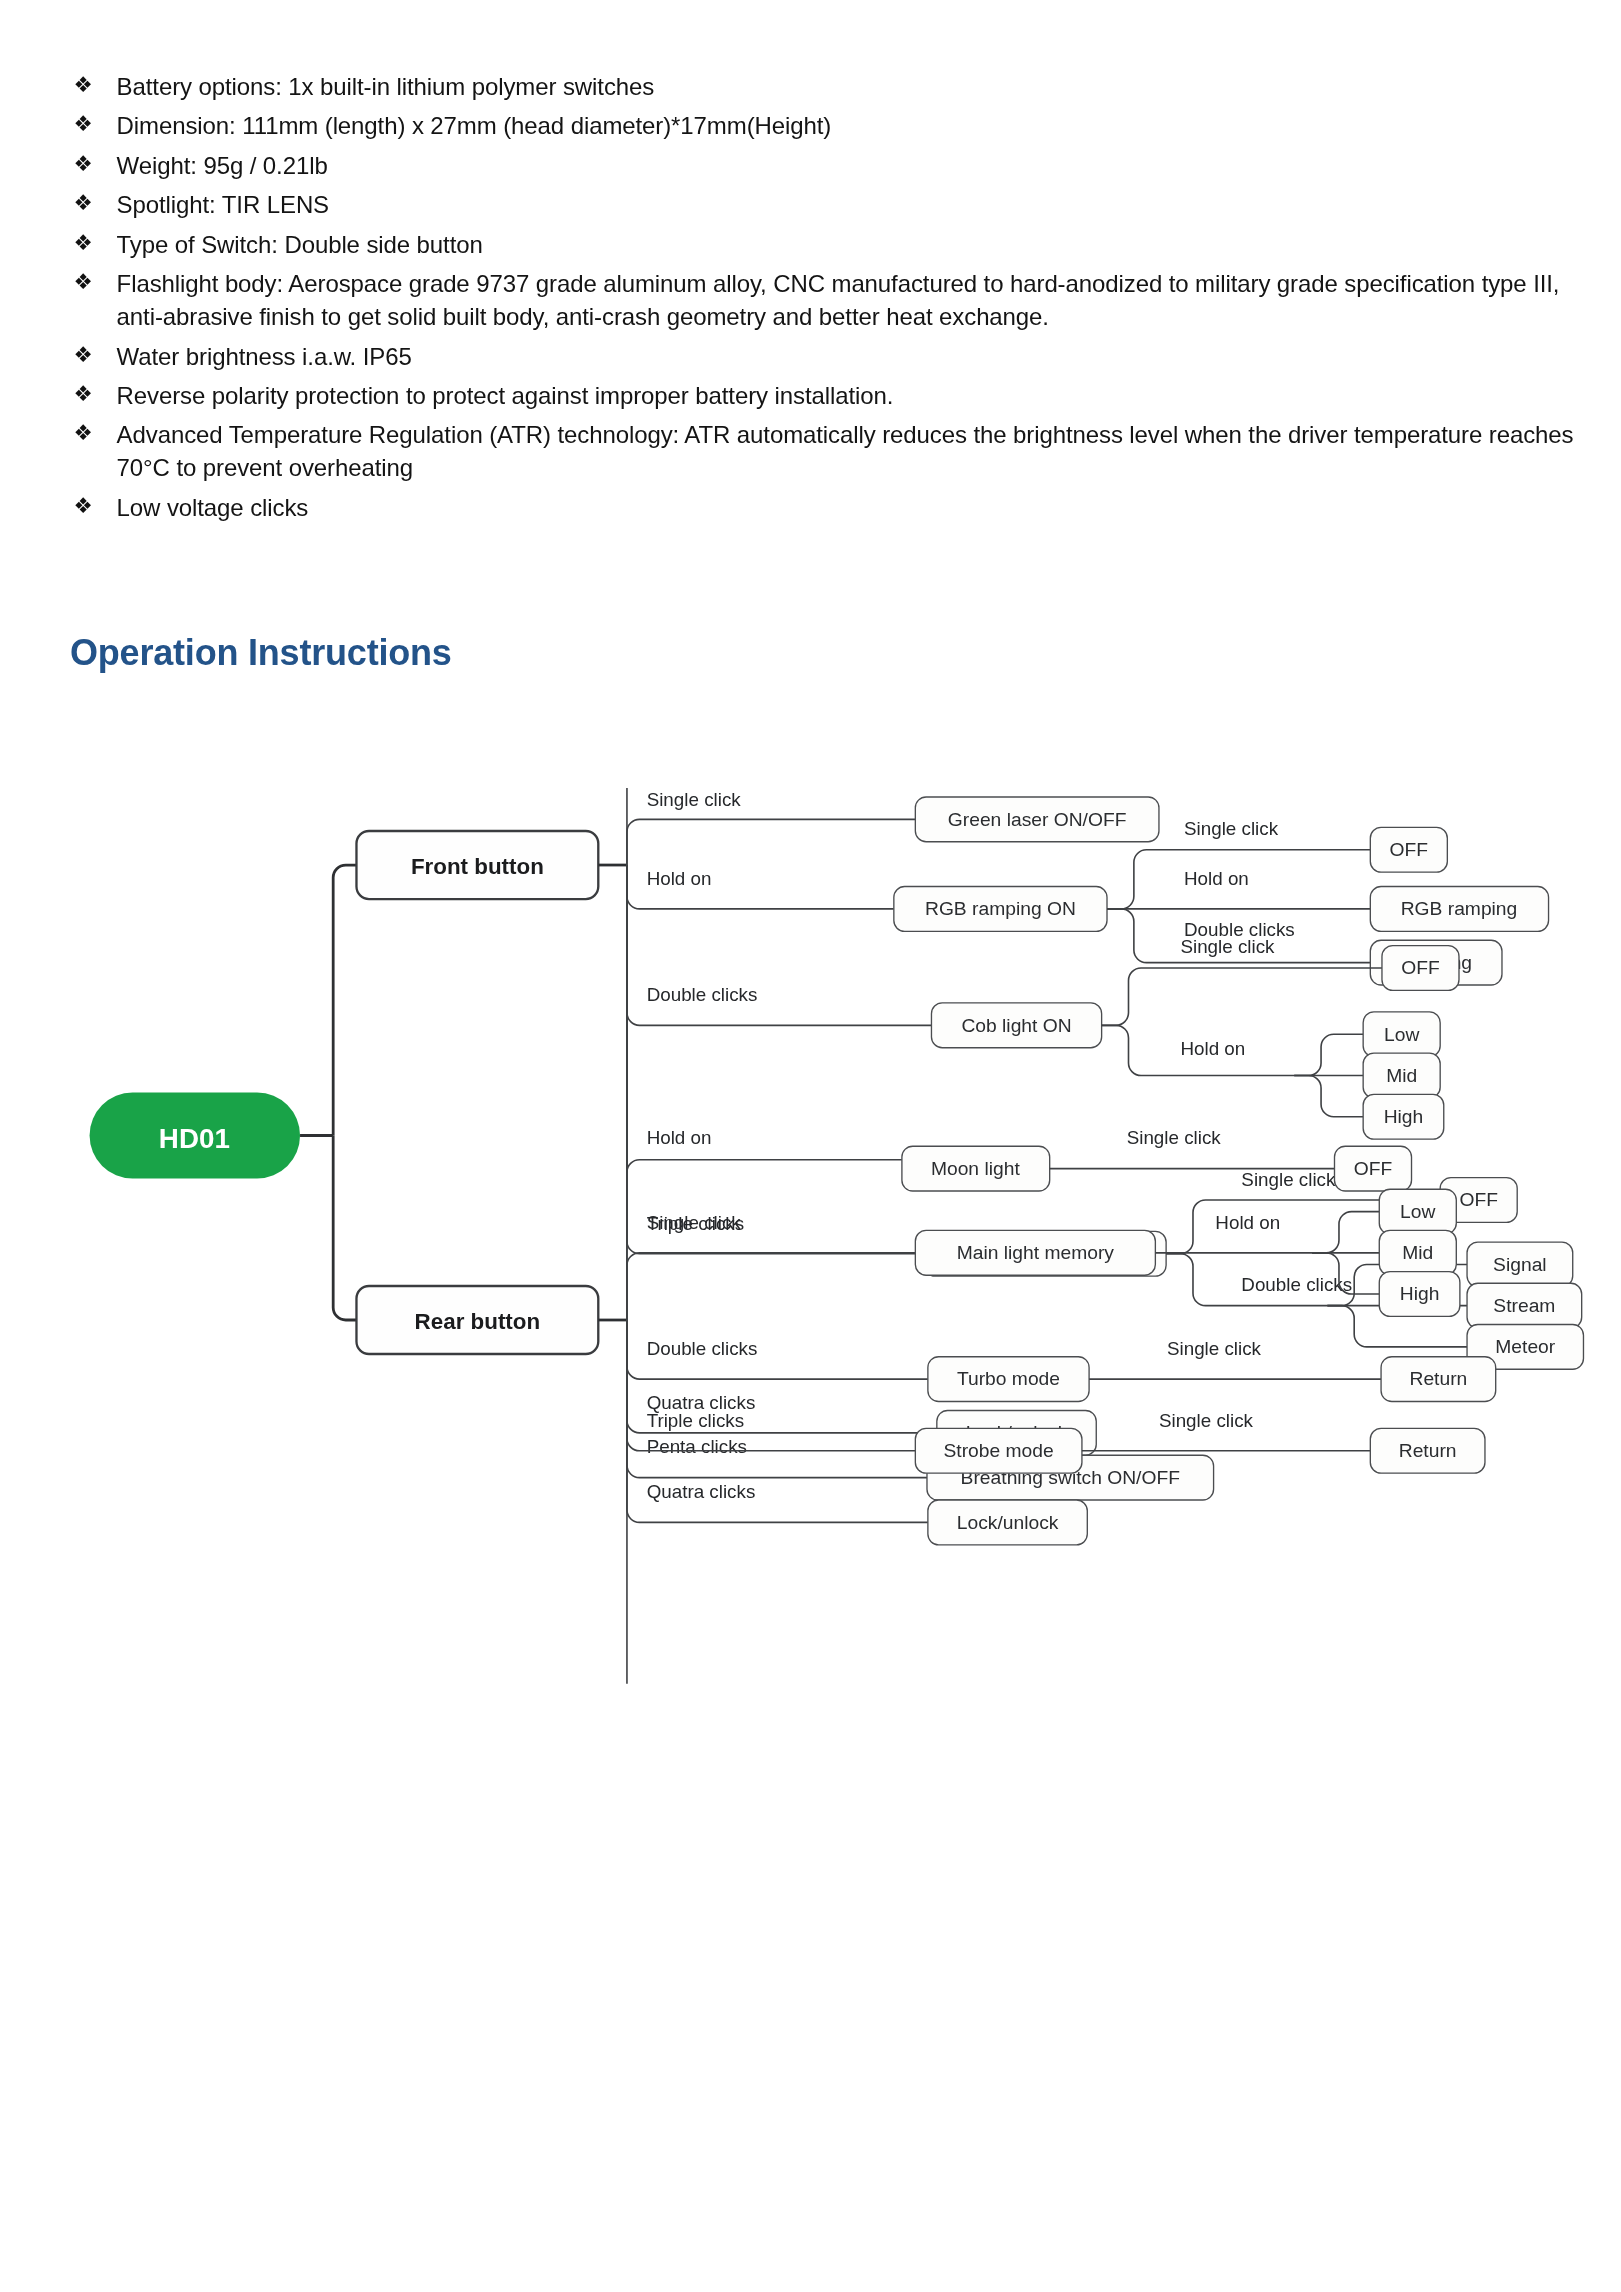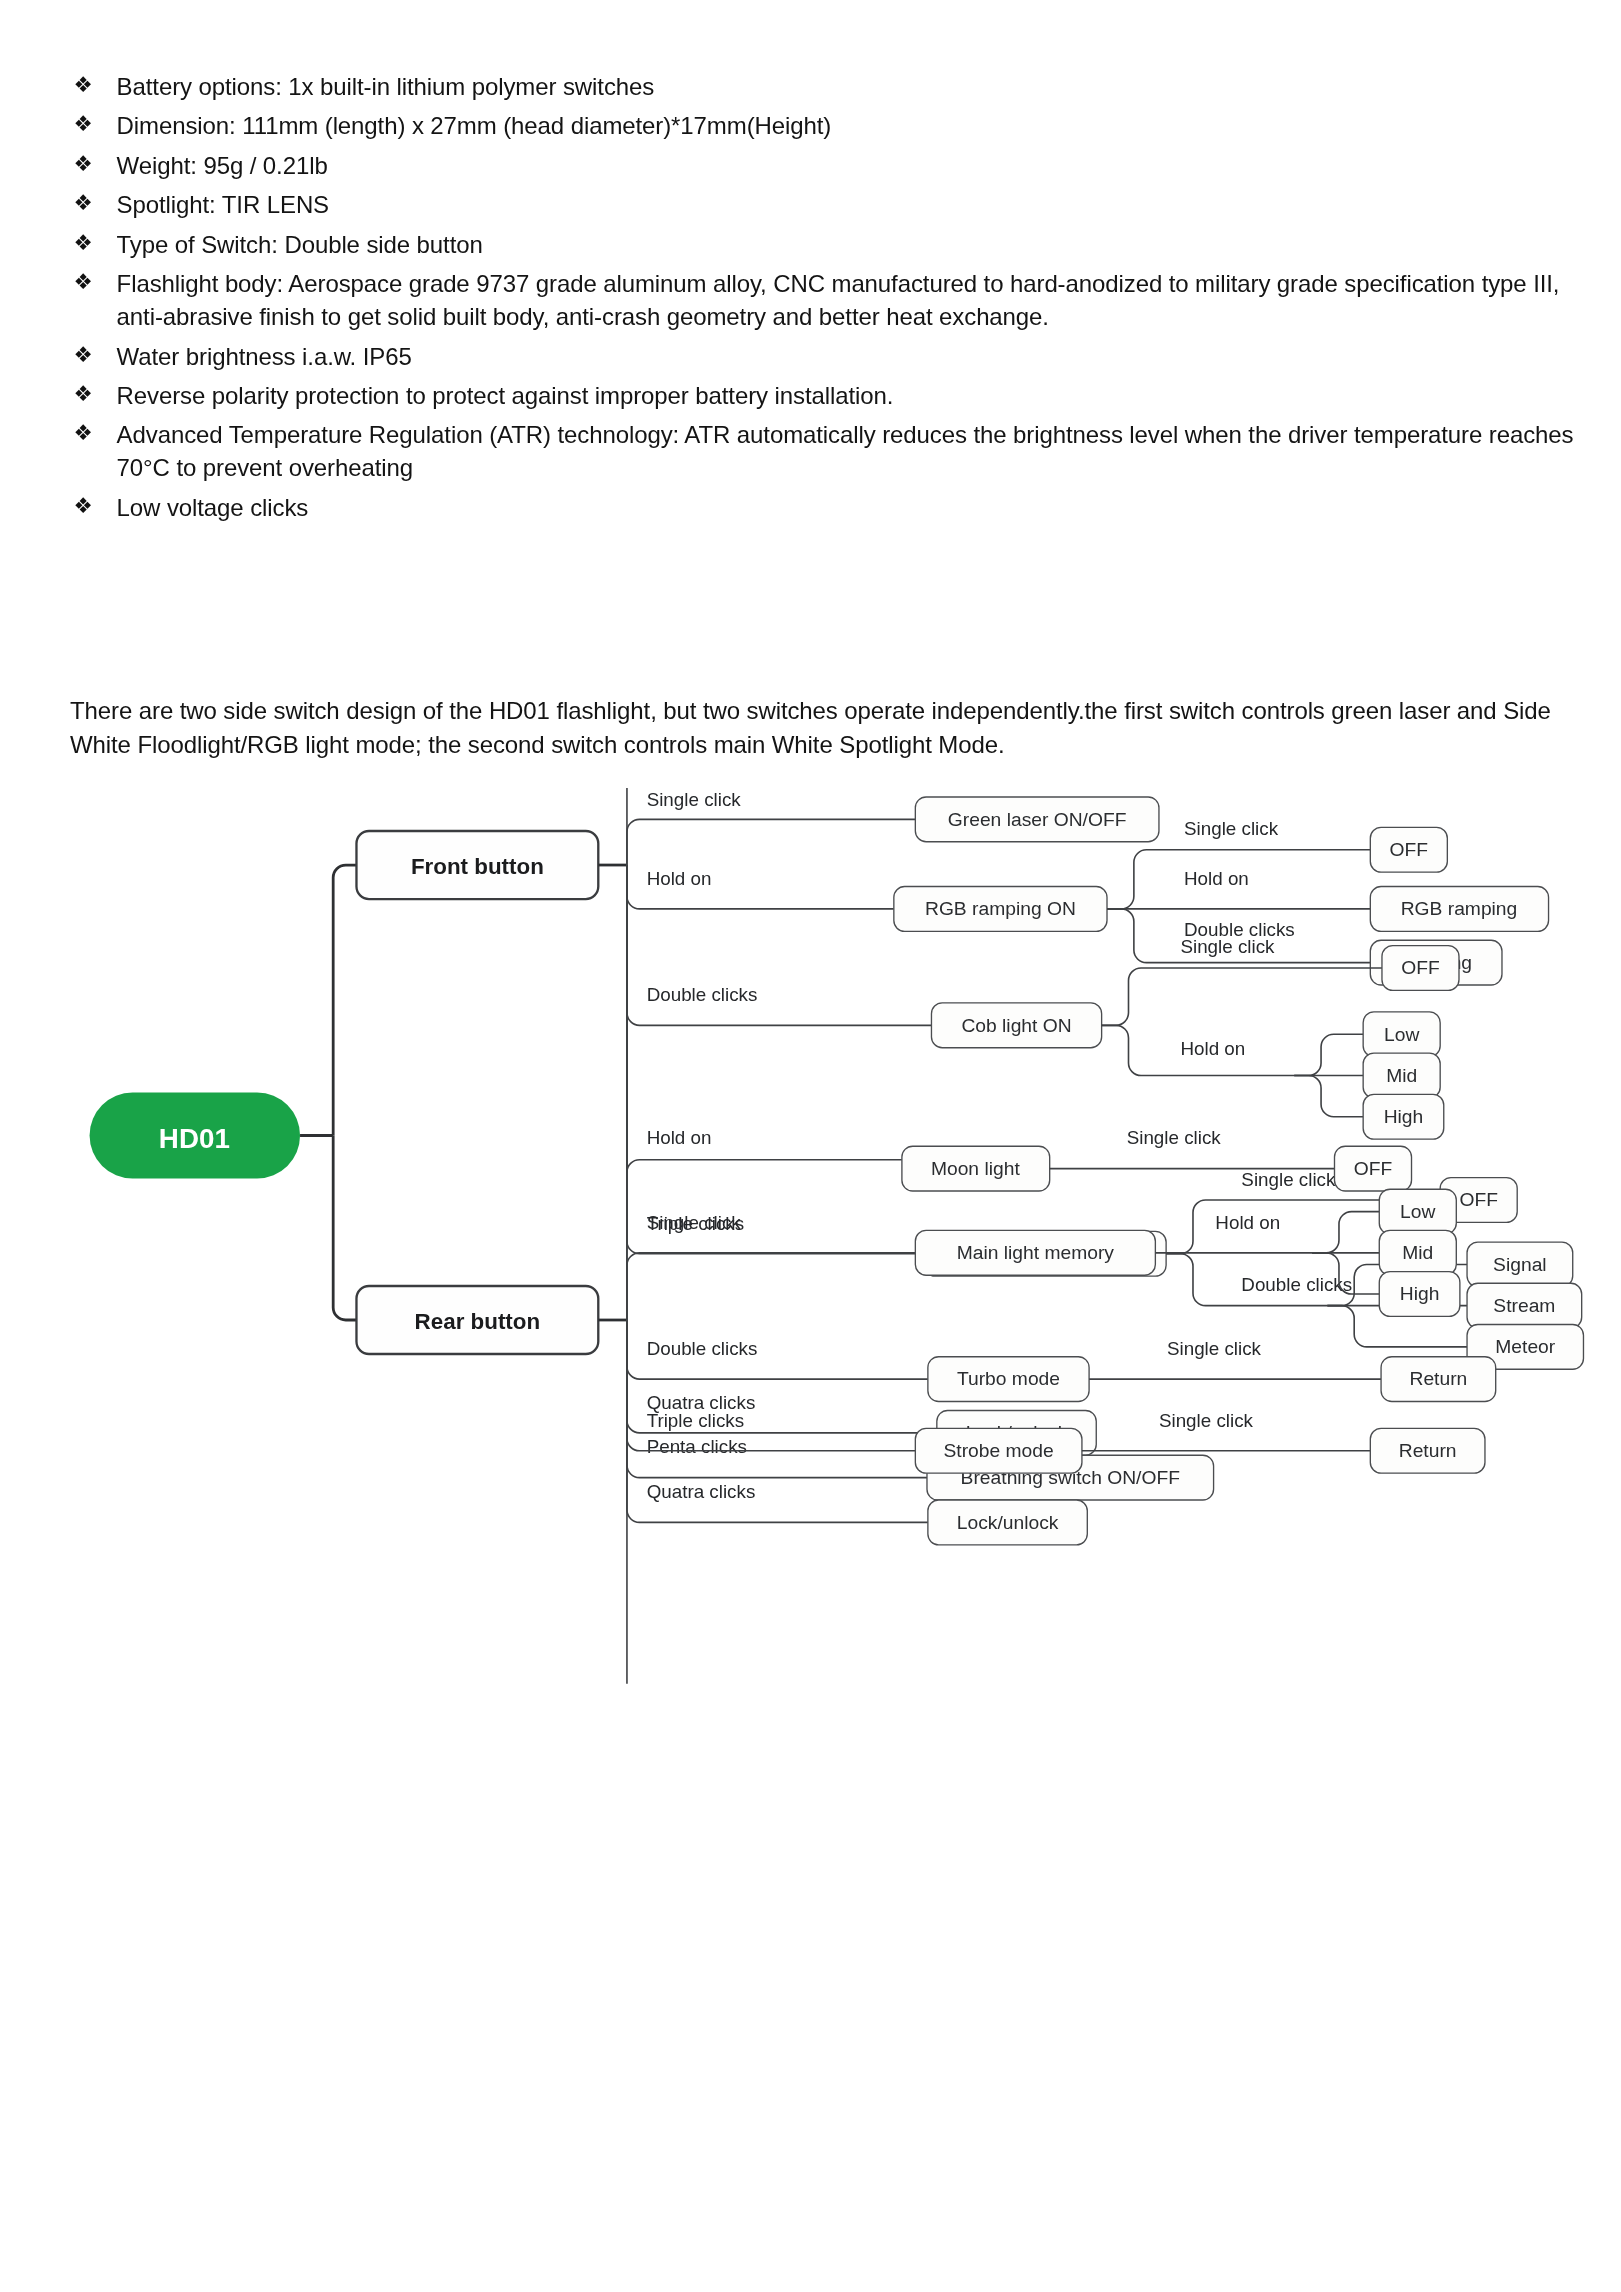--- a/index.html
+++ b/index.html
@@ -146,21 +146,21 @@
     <div class="spec-item">
       <span class="spec-bullet">❖</span>
       <span class="spec-text">Advanced Temperature Regulation (ATR) technology: ATR automatically reduces the brightness level when the driver temperature reaches 70°C to prevent overheating</span>
     </div>
     <div class="spec-item">
       <span class="spec-bullet">❖</span>
       <span class="spec-text">Low voltage clicks</span>
     </div>
   </div>
 
-  <div class="section-para">There are two side switch design of the HD01 flashlight, but two switches operate independently.the first switch controls green laser and Side White Floodlight/RGB light mode; the second switch controls main White Spotlight Mode.</div>
+  <div class="section-heading">Operation Instructions</div>
 
   <div class="diagram">
   <svg width="1622" height="1433" viewBox="0 0 1811 1600" xmlns="http://www.w3.org/2000/svg">
 
     <g>
       <rect x="100" y="340" width="235" height="96" rx="48" ry="48" fill="#19A348"></rect>
       <text class="root-text" x="217" y="402" text-anchor="middle">HD01</text>
     </g>
 
     <path class="edge-thick" d="M335 388 H 372"></path>

